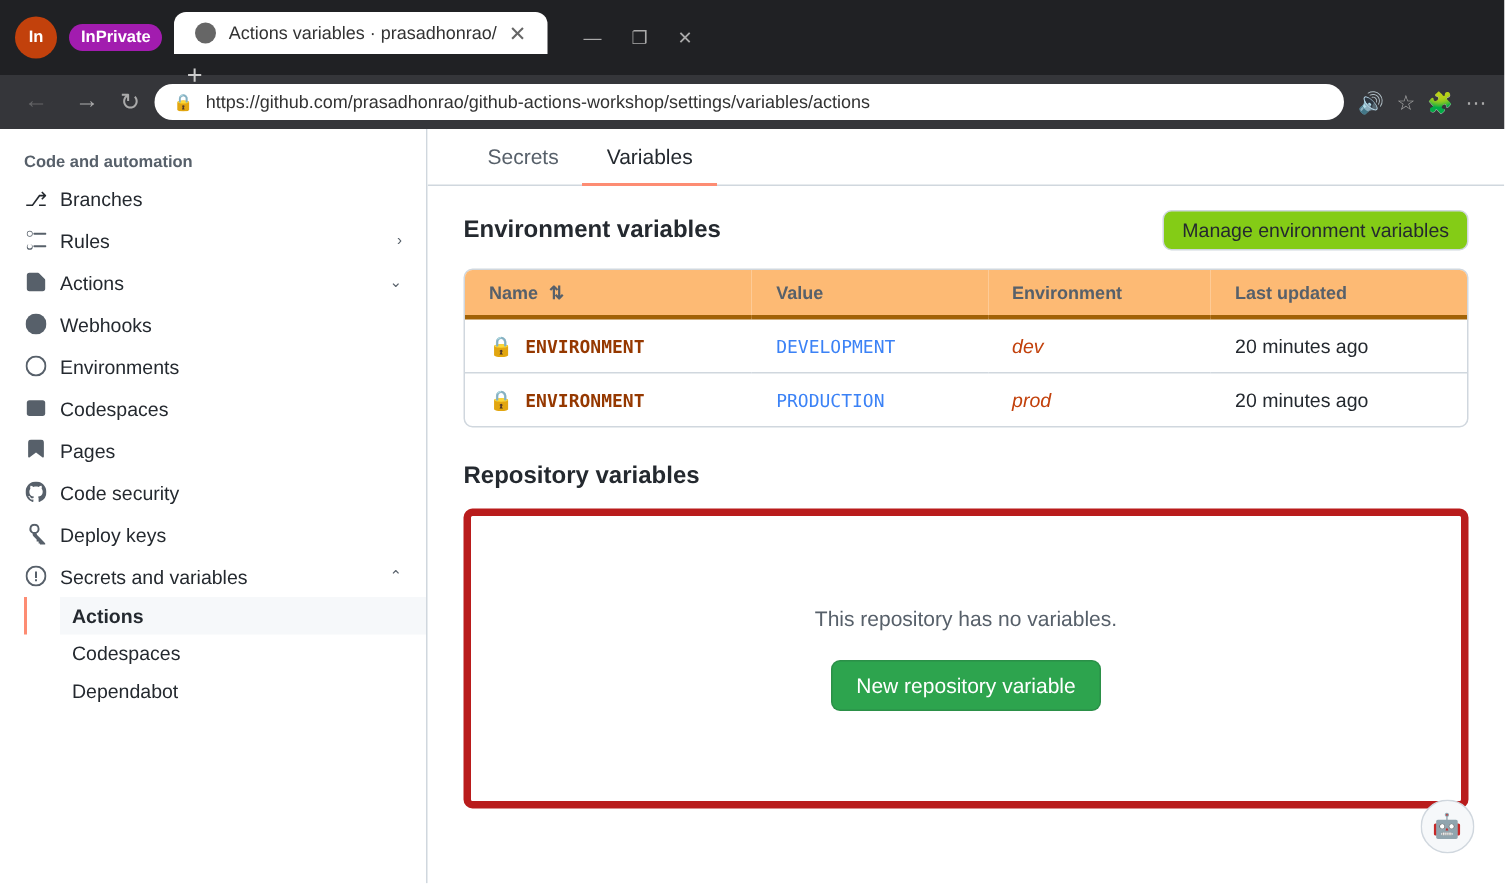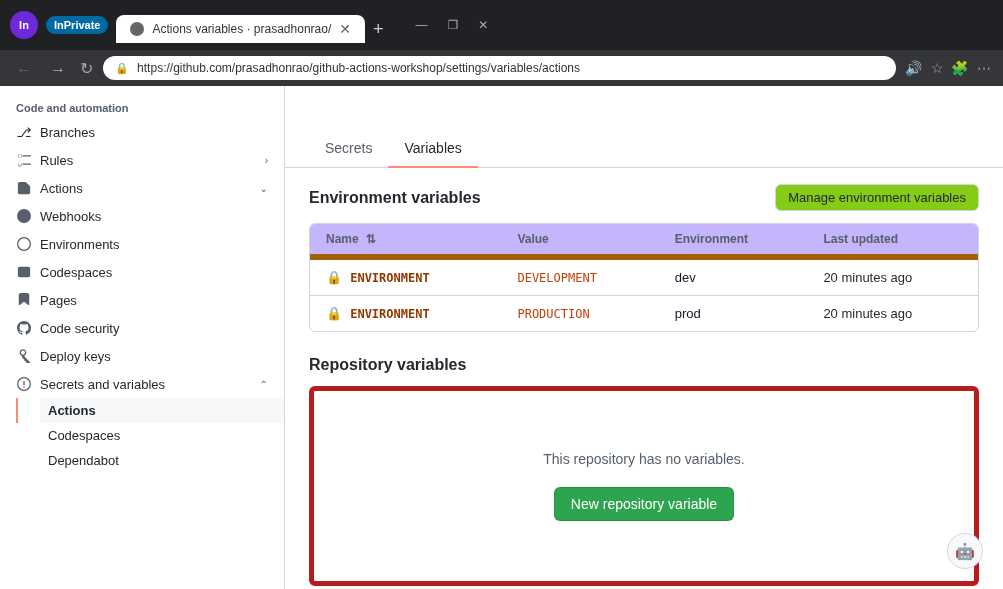--- a/index.html
+++ b/index.html
@@ -1,20 +1,20 @@
 <!DOCTYPE html>
 <html><head>
   <meta charset="utf-8">
   <style>
     * { box-sizing: border-box; margin: 0; padding: 0; }
     body { font-family: -apple-system, BlinkMacSystemFont, 'Segoe UI', sans-serif; font-size: 13px; background: #fff; color: #24292f; overflow: hidden; }
 
     
     .browser-chrome { background: #202124; height: 50px; display: flex; align-items: center; padding: 0 10px; gap: 8px; }
-    .browser-tabs { display: flex; align-items: center; height: 100%; padding-top: 8px; }
+    .browser-tabs { display: flex; align-items: flex-start; height: 100%; padding-top: 8px; flex-direction: column; }
     .browser-tab { background: #fff; border-radius: 8px 8px 0 0; padding: 6px 14px; display: flex; align-items: center; gap: 8px; font-size: 12px; color: #333; min-width: 200px; }
     .browser-tab .tab-icon { width: 14px; height: 14px; background: #666; border-radius: 50%; }
     .tab-close { margin-left: auto; cursor: pointer; color: #666; font-size: 14px; }
     .new-tab-btn { color: #ccc; font-size: 18px; cursor: pointer; padding: 4px 8px; }
     .browser-controls { background: #35363a; height: 36px; display: flex; align-items: center; padding: 0 12px; gap: 10px; }
     .nav-btn { color: #aaa; font-size: 16px; cursor: pointer; padding: 4px; }
     .nav-btn.disabled { opacity: 0.4; }
     .refresh-btn { color: #aaa; font-size: 16px; cursor: pointer; }
     .address-bar { flex: 1; background: #fff; border-radius: 20px; padding: 5px 12px; display: flex; align-items: center; gap: 8px; font-size: 12px; color: #333; }
     .lock-icon { color: #666; font-size: 11px; }
@@ -36,59 +36,59 @@
     .sidebar-item .icon { width: 16px; height: 16px; display: flex; align-items: center; justify-content: center; flex-shrink: 0; }
     .sidebar-item .chevron { margin-left: auto; font-size: 10px; color: #57606a; }
     .sidebar-sub { padding-left: 40px; }
     .sidebar-sub .sidebar-item { padding: 5px 16px 5px 8px; }
     .sidebar-sub .sidebar-item.active::before { left: -24px; }
 
     
     .content { flex: 1; overflow-y: auto; padding: 0; }
 
     
-    .tabs { display: flex; border-bottom: 1px solid #d0d7de; padding: 0 24px; background: #fff; margin-top: 44px; }
+    .tabs { display: flex; border-bottom: 1px solid #d0d7de; padding: 0 24px; background: #fff; }
     .tab { padding: 10px 16px; cursor: pointer; font-size: 14px; color: #57606a; border-bottom: 2px solid transparent; margin-bottom: -1px; }
     .tab.active { color: #24292f; border-bottom-color: #fd8c73; font-weight: 500; }
 
     
     .section { margin-bottom: 24px; padding: 0 24px; }
     .section-header { display: flex; justify-content: space-between; align-items: center; margin: 16px 0 12px; }
     .section-title { font-size: 16px; font-weight: 600; color: #24292f; }
 
     
     .btn { padding: 5px 12px; border-radius: 6px; font-size: 13px; cursor: pointer; border: 1px solid; font-weight: 500; }
     .btn-outline { background: #84cc16; border-color: #d0d7de; color: #24292f; }
     .btn-green { background: #2da44e; border-color: rgba(31,35,40,0.15); color: #fff; padding: 8px 16px; font-size: 14px; }
 
     
     .table-container { border: 1px solid #d0d7de; border-radius: 6px; overflow: hidden; }
     .table { width: 100%; border-collapse: collapse; }
-    .table th { background: #c4b5fd; padding: 8px 16px; text-align: left; font-size: 12px; font-weight: 600; color: #57606a; border-bottom: 6px solid #a16207; }
+    .table th { background: #fdba74; padding: 8px 16px; text-align: left; font-size: 12px; font-weight: 600; color: #57606a; border-bottom: 3px solid #a16207; }
     .table td { padding: 10px 16px; border-bottom: 1px solid #d0d7de; font-size: 13px; }
     .table tr:last-child td { border-bottom: none; }
     .env-name { font-family: monospace; font-size: 12px; color: #953800; font-weight: 600; }
-    .env-value { font-family: monospace; font-size: 12px; color: #c2410c; }
-    .env-link { color: #0f172a; text-decoration: none; }
+    .env-value { font-family: monospace; font-size: 12px; color: #3b82f6; }
+    .env-link { color: #c2410c; text-decoration: none; font-style: italic; }
     .lock-cell { display: flex; align-items: center; gap: 8px; }
 
     
     .empty-state { border: 5px solid #b91c1c; border-radius: 6px; padding: 60px 24px; text-align: center; }
     .empty-text { color: #57606a; font-size: 14px; margin-bottom: 20px; }
 
     
     .sidebar::-webkit-scrollbar { width: 4px; }
     .sidebar::-webkit-scrollbar-track { background: transparent; }
     .sidebar::-webkit-scrollbar-thumb { background: #d0d7de; border-radius: 2px; }
     .content::-webkit-scrollbar { width: 6px; }
     .content::-webkit-scrollbar-track { background: transparent; }
     .content::-webkit-scrollbar-thumb { background: #d0d7de; border-radius: 2px; }
 
-    .inprivate-badge { background: #0369a1; color: white; font-size: 11px; font-weight: bold; padding: 3px 8px; border-radius: 12px; }
-    .profile-circle { width: 28px; height: 28px; background: #6d28d9; border-radius: 50%; display: flex; align-items: center; justify-content: center; color: white; font-size: 11px; font-weight: bold; }
+    .inprivate-badge { background: #a21caf; color: white; font-size: 11px; font-weight: bold; padding: 3px 8px; border-radius: 12px; }
+    .profile-circle { width: 28px; height: 28px; background: #c2410c; border-radius: 50%; display: flex; align-items: center; justify-content: center; color: white; font-size: 11px; font-weight: bold; }
   </style>
 </head>
 <body>
 
 <div class="browser-chrome">
   <div class="profile-circle">
     <span>In</span>
   </div>
   <div class="inprivate-badge">
     <span>InPrivate</span>

